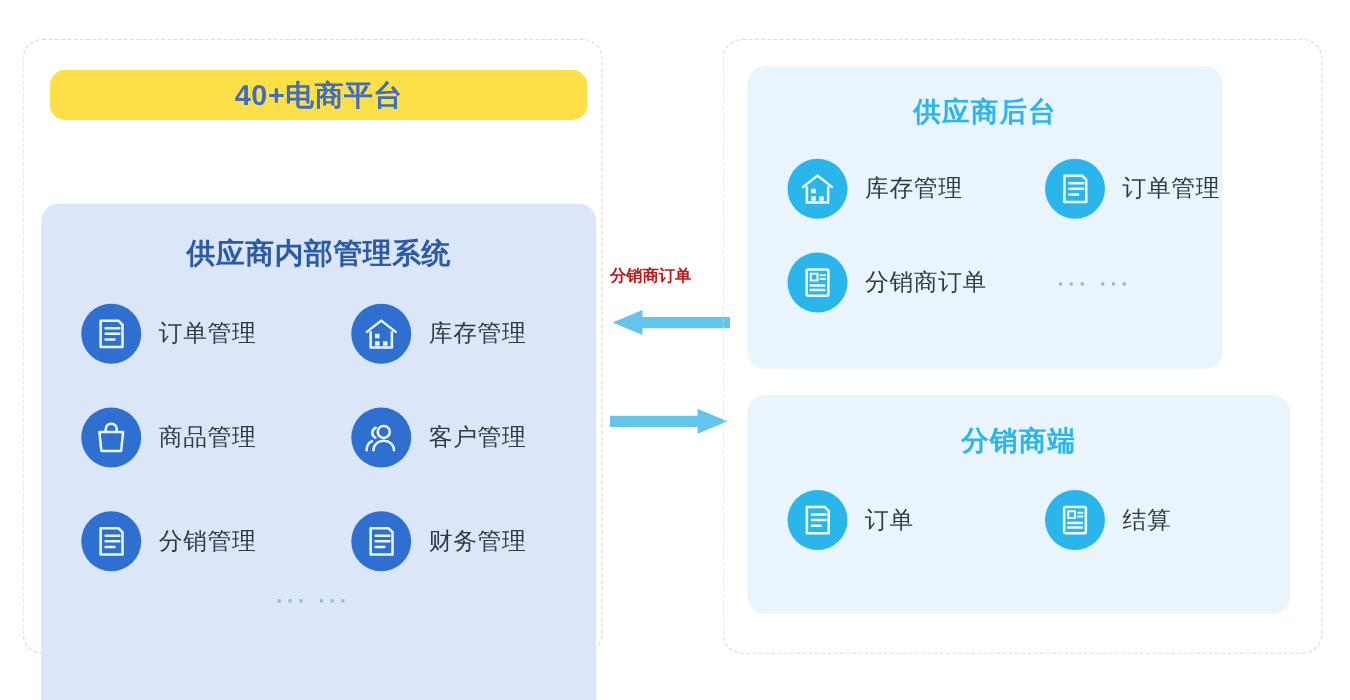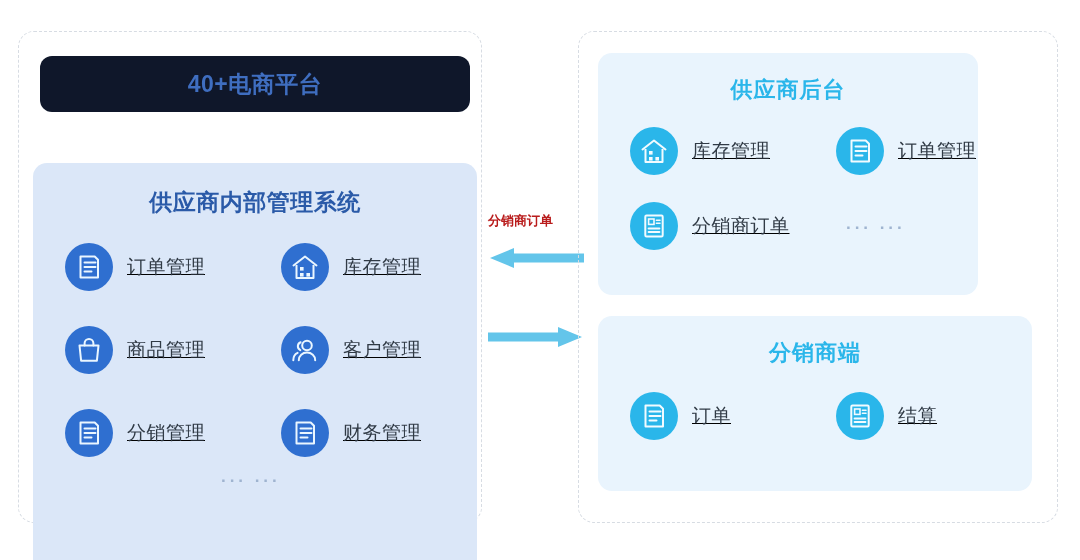--- a/index.html
+++ b/index.html
@@ -18,22 +18,22 @@
     border-radius: 16px;
     background: transparent;
   }
   #left-group  { left: 18px;  top: 31px; width: 464px; height: 492px; }
   #right-group { left: 578px; top: 31px; width: 480px; height: 492px; }
 
   
   .card { position: absolute; border-radius: 12px; }
 
   #platform-card {
-    left: 40px; top: 56px; width: 430px; height: 56px;
-    background: #0f172a;
+    left: 40px; top: 56px; width: 430px; height: 40px;
+    background: #fde047;
     display: flex; align-items: center; justify-content: center;
   }
   #platform-title {
     font-size: 23px; font-weight: 700; color: #3f6ec0;
     letter-spacing: .5px;
   }
 
   #internal-card {
     left: 33px; top: 163px; width: 444px; height: 428px;
     background: #dbe7f8;
@@ -54,21 +54,21 @@
   #flow-online-label {
     position: absolute; left: 58px; top: 14px;
     font-size: 13px; color: #5b7fc0; font-weight: 600;
     white-space: nowrap;
   }
 
   
   .feature-grid { position: absolute; left: 0; top: 0; width: 100%; }
   .feature {
     position: absolute;
-    display: flex; align-items: center; gap: 14px; text-decoration: underline;
+    display: flex; align-items: center; gap: 14px;
   }
   .feature .ico { flex: 0 0 auto; }
   .feature .lbl {
     font-size: 19px; color: #303a45; font-weight: 500;
     white-space: nowrap; letter-spacing: .5px;
   }
   .dots {
     position: absolute;
     font-size: 17px; color: #9fb4d0; letter-spacing: 3px; font-weight: 700;
     white-space: nowrap;

